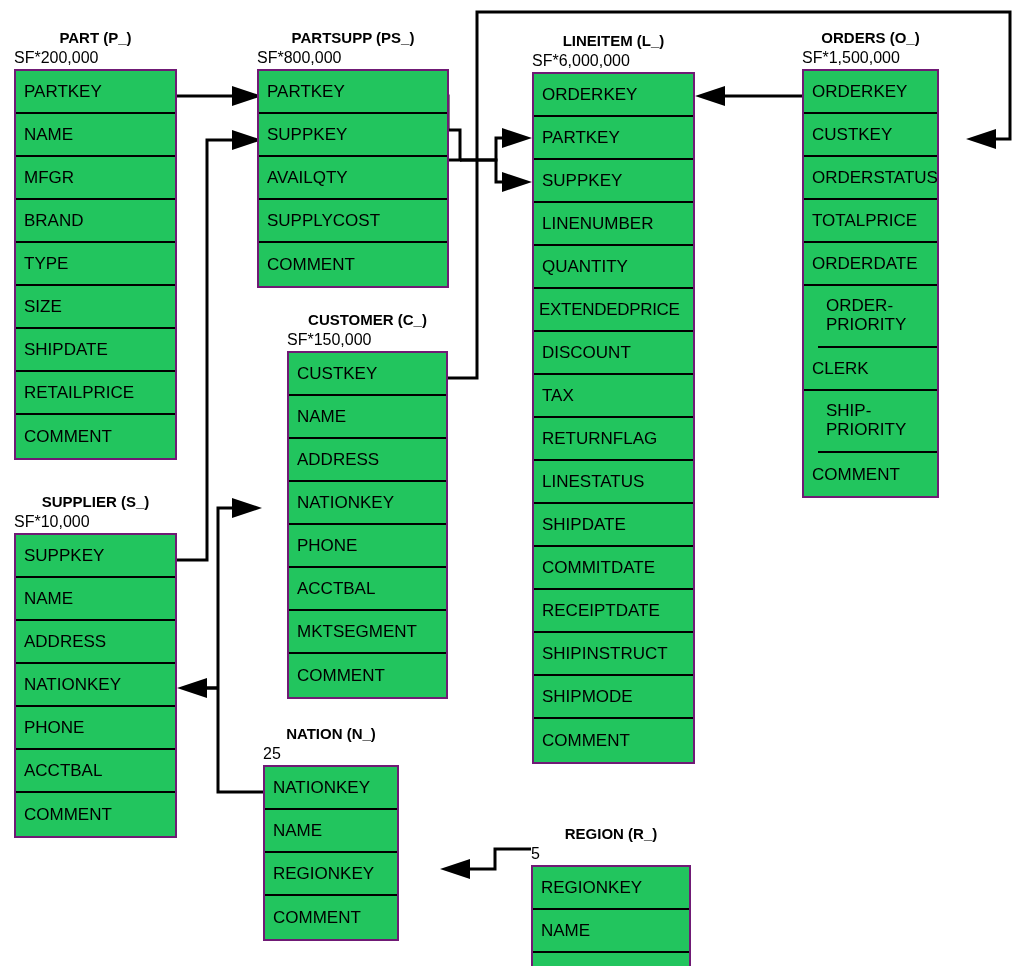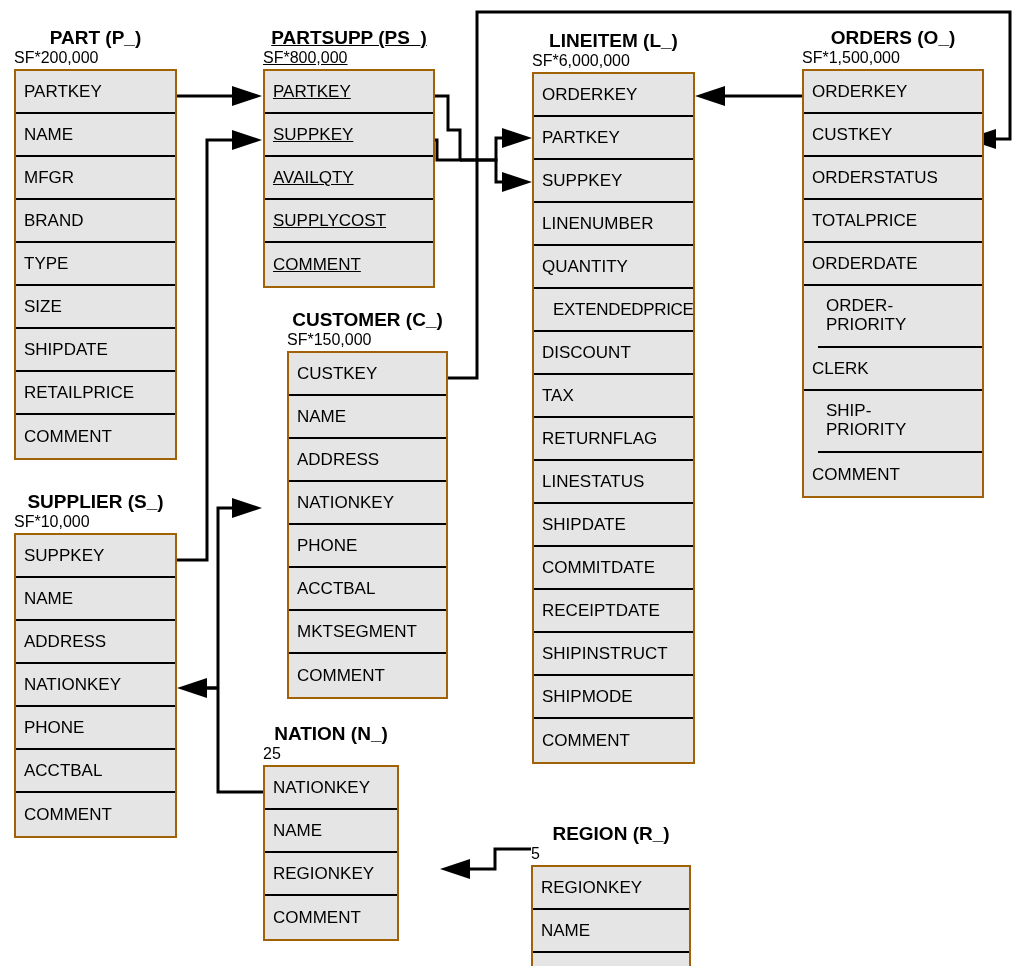--- a/index.html
+++ b/index.html
@@ -16,34 +16,34 @@
     position: relative;
     width: 1025px;
     height: 966px;
     overflow: hidden;
     background: #ffffff;
   }
   .entity {
     position: absolute;
   }
   .entity-title {
-    font-size: 19px;
+    font-size: 15px;
     font-weight: bold;
     text-align: center;
     line-height: 20px;
     white-space: nowrap;
   }
   .entity-card {
     font-size: 16px;
     line-height: 19px;
     white-space: nowrap;
   }
   .entity-box {
-    border: 2px solid #a16207;
-    background: #e5e5e5;
+    border: 2px solid #701a75;
+    background: #22c55e;
     box-sizing: border-box;
     margin-top: 2px;
   }
   .field {
     border-bottom: 2px solid #000000;
     box-sizing: border-box;
     display: flex;
     align-items: center;
     padding-left: 8px;
     font-size: 17px;
@@ -58,21 +58,21 @@
   .field.two-line {
     height: 62px;
     display: block;
     padding-top: 10px;
     margin-left: 14px;
   }
   .field.two-line span {
     display: block;
   }
   .field.overflow-text {
-    padding-left: 19px;
+    padding-left: 5px;
     letter-spacing: -0.3px;
   }
   svg.links {
     position: absolute;
     left: 0;
     top: 0;
     width: 1025px;
     height: 966px;
     pointer-events: none;
     overflow: visible;
@@ -162,21 +162,21 @@
       <div class="field">SUPPKEY</div>
       <div class="field">NAME</div>
       <div class="field">ADDRESS</div>
       <div class="field">NATIONKEY</div>
       <div class="field">PHONE</div>
       <div class="field">ACCTBAL</div>
       <div class="field">COMMENT</div>
     </div>
   </div>
 
-  <div class="entity" style="left:263px; top:28px; width:172px;text-decoration:underline;">
+  <div class="entity" style="left:257px; top:28px; width:192px;">
     <div class="entity-title">PARTSUPP (PS_)</div>
     <div class="entity-card">SF*800,000</div>
     <div class="entity-box">
       <div class="field">PARTKEY</div>
       <div class="field">SUPPKEY</div>
       <div class="field">AVAILQTY</div>
       <div class="field">SUPPLYCOST</div>
       <div class="field">COMMENT</div>
     </div>
   </div>
@@ -233,21 +233,21 @@
   <div class="entity" style="left:531px; top:824px; width:160px;">
     <div class="entity-title">REGION (R_)</div>
     <div class="entity-card">5</div>
     <div class="entity-box">
       <div class="field">REGIONKEY</div>
       <div class="field">NAME</div>
       <div class="field">COMMENT</div>
     </div>
   </div>
 
-  <div class="entity" style="left:802px; top:28px; width:182px;">
+  <div class="entity" style="left:802px; top:28px; width:137px;">
     <div class="entity-title">ORDERS (O_)</div>
     <div class="entity-card">SF*1,500,000</div>
     <div class="entity-box">
       <div class="field">ORDERKEY</div>
       <div class="field">CUSTKEY</div>
       <div class="field">ORDERSTATUS</div>
       <div class="field">TOTALPRICE</div>
       <div class="field">ORDERDATE</div>
       <div class="field two-line">
         <span>ORDER-</span>

